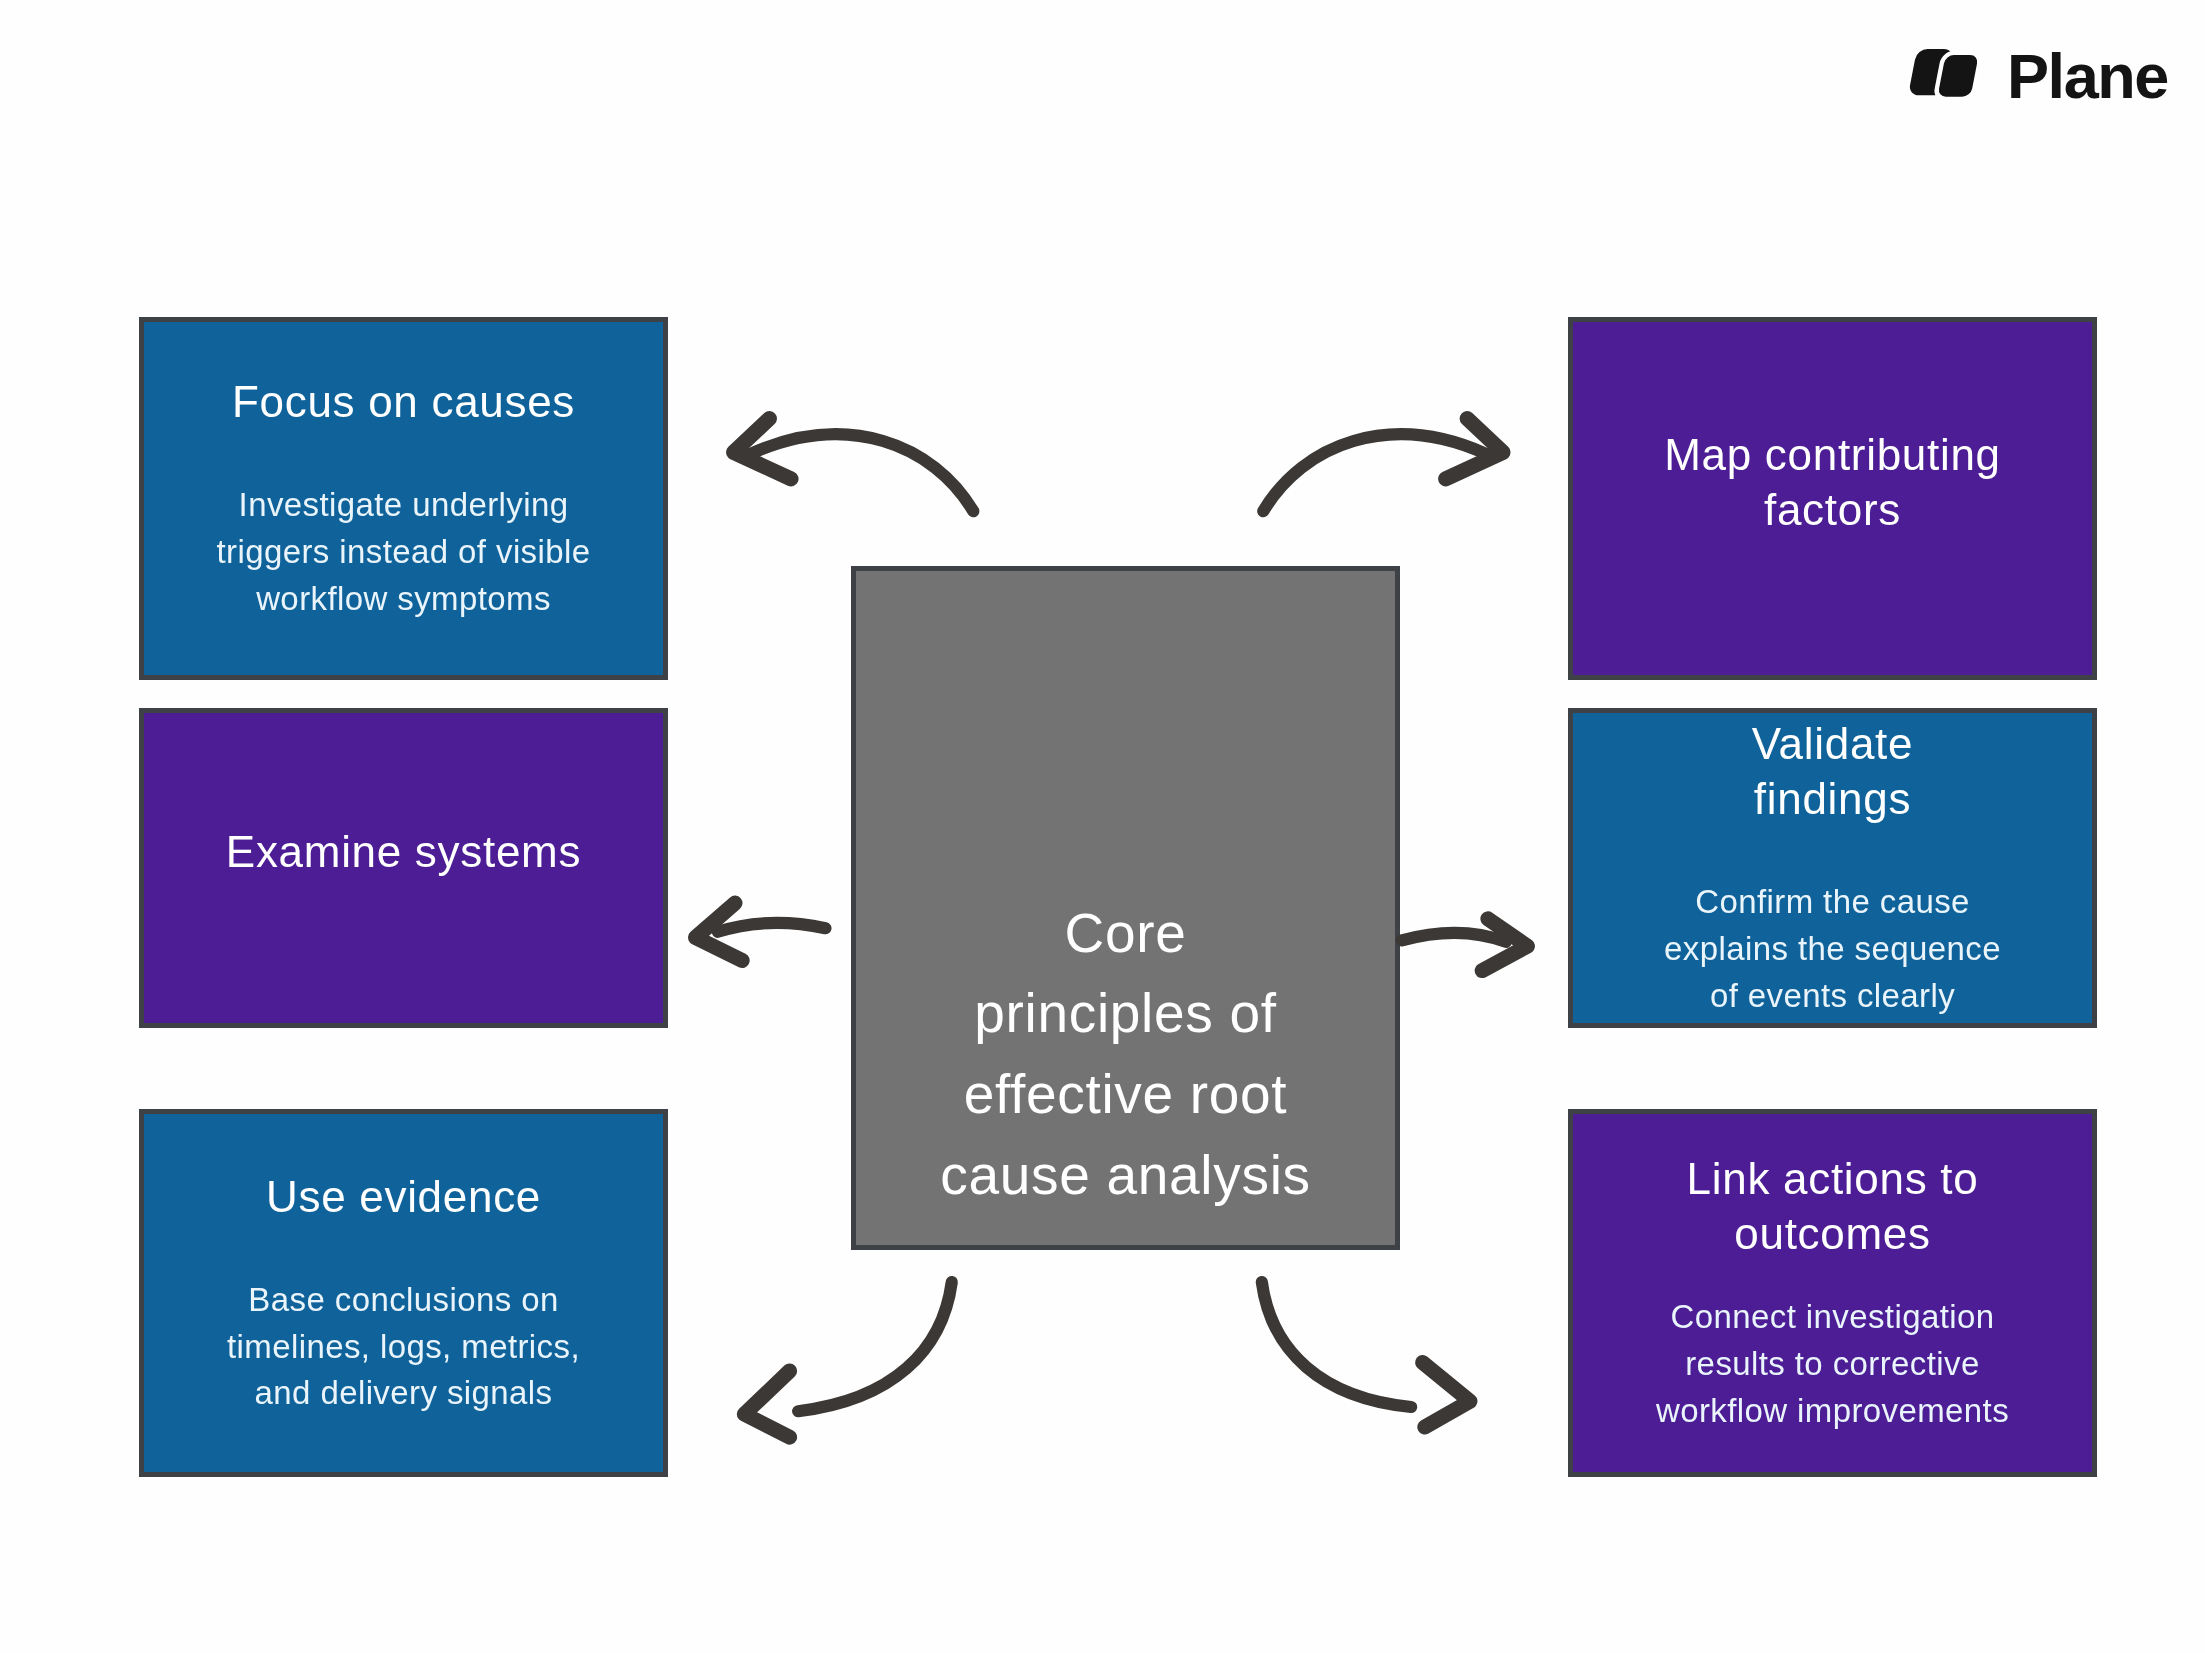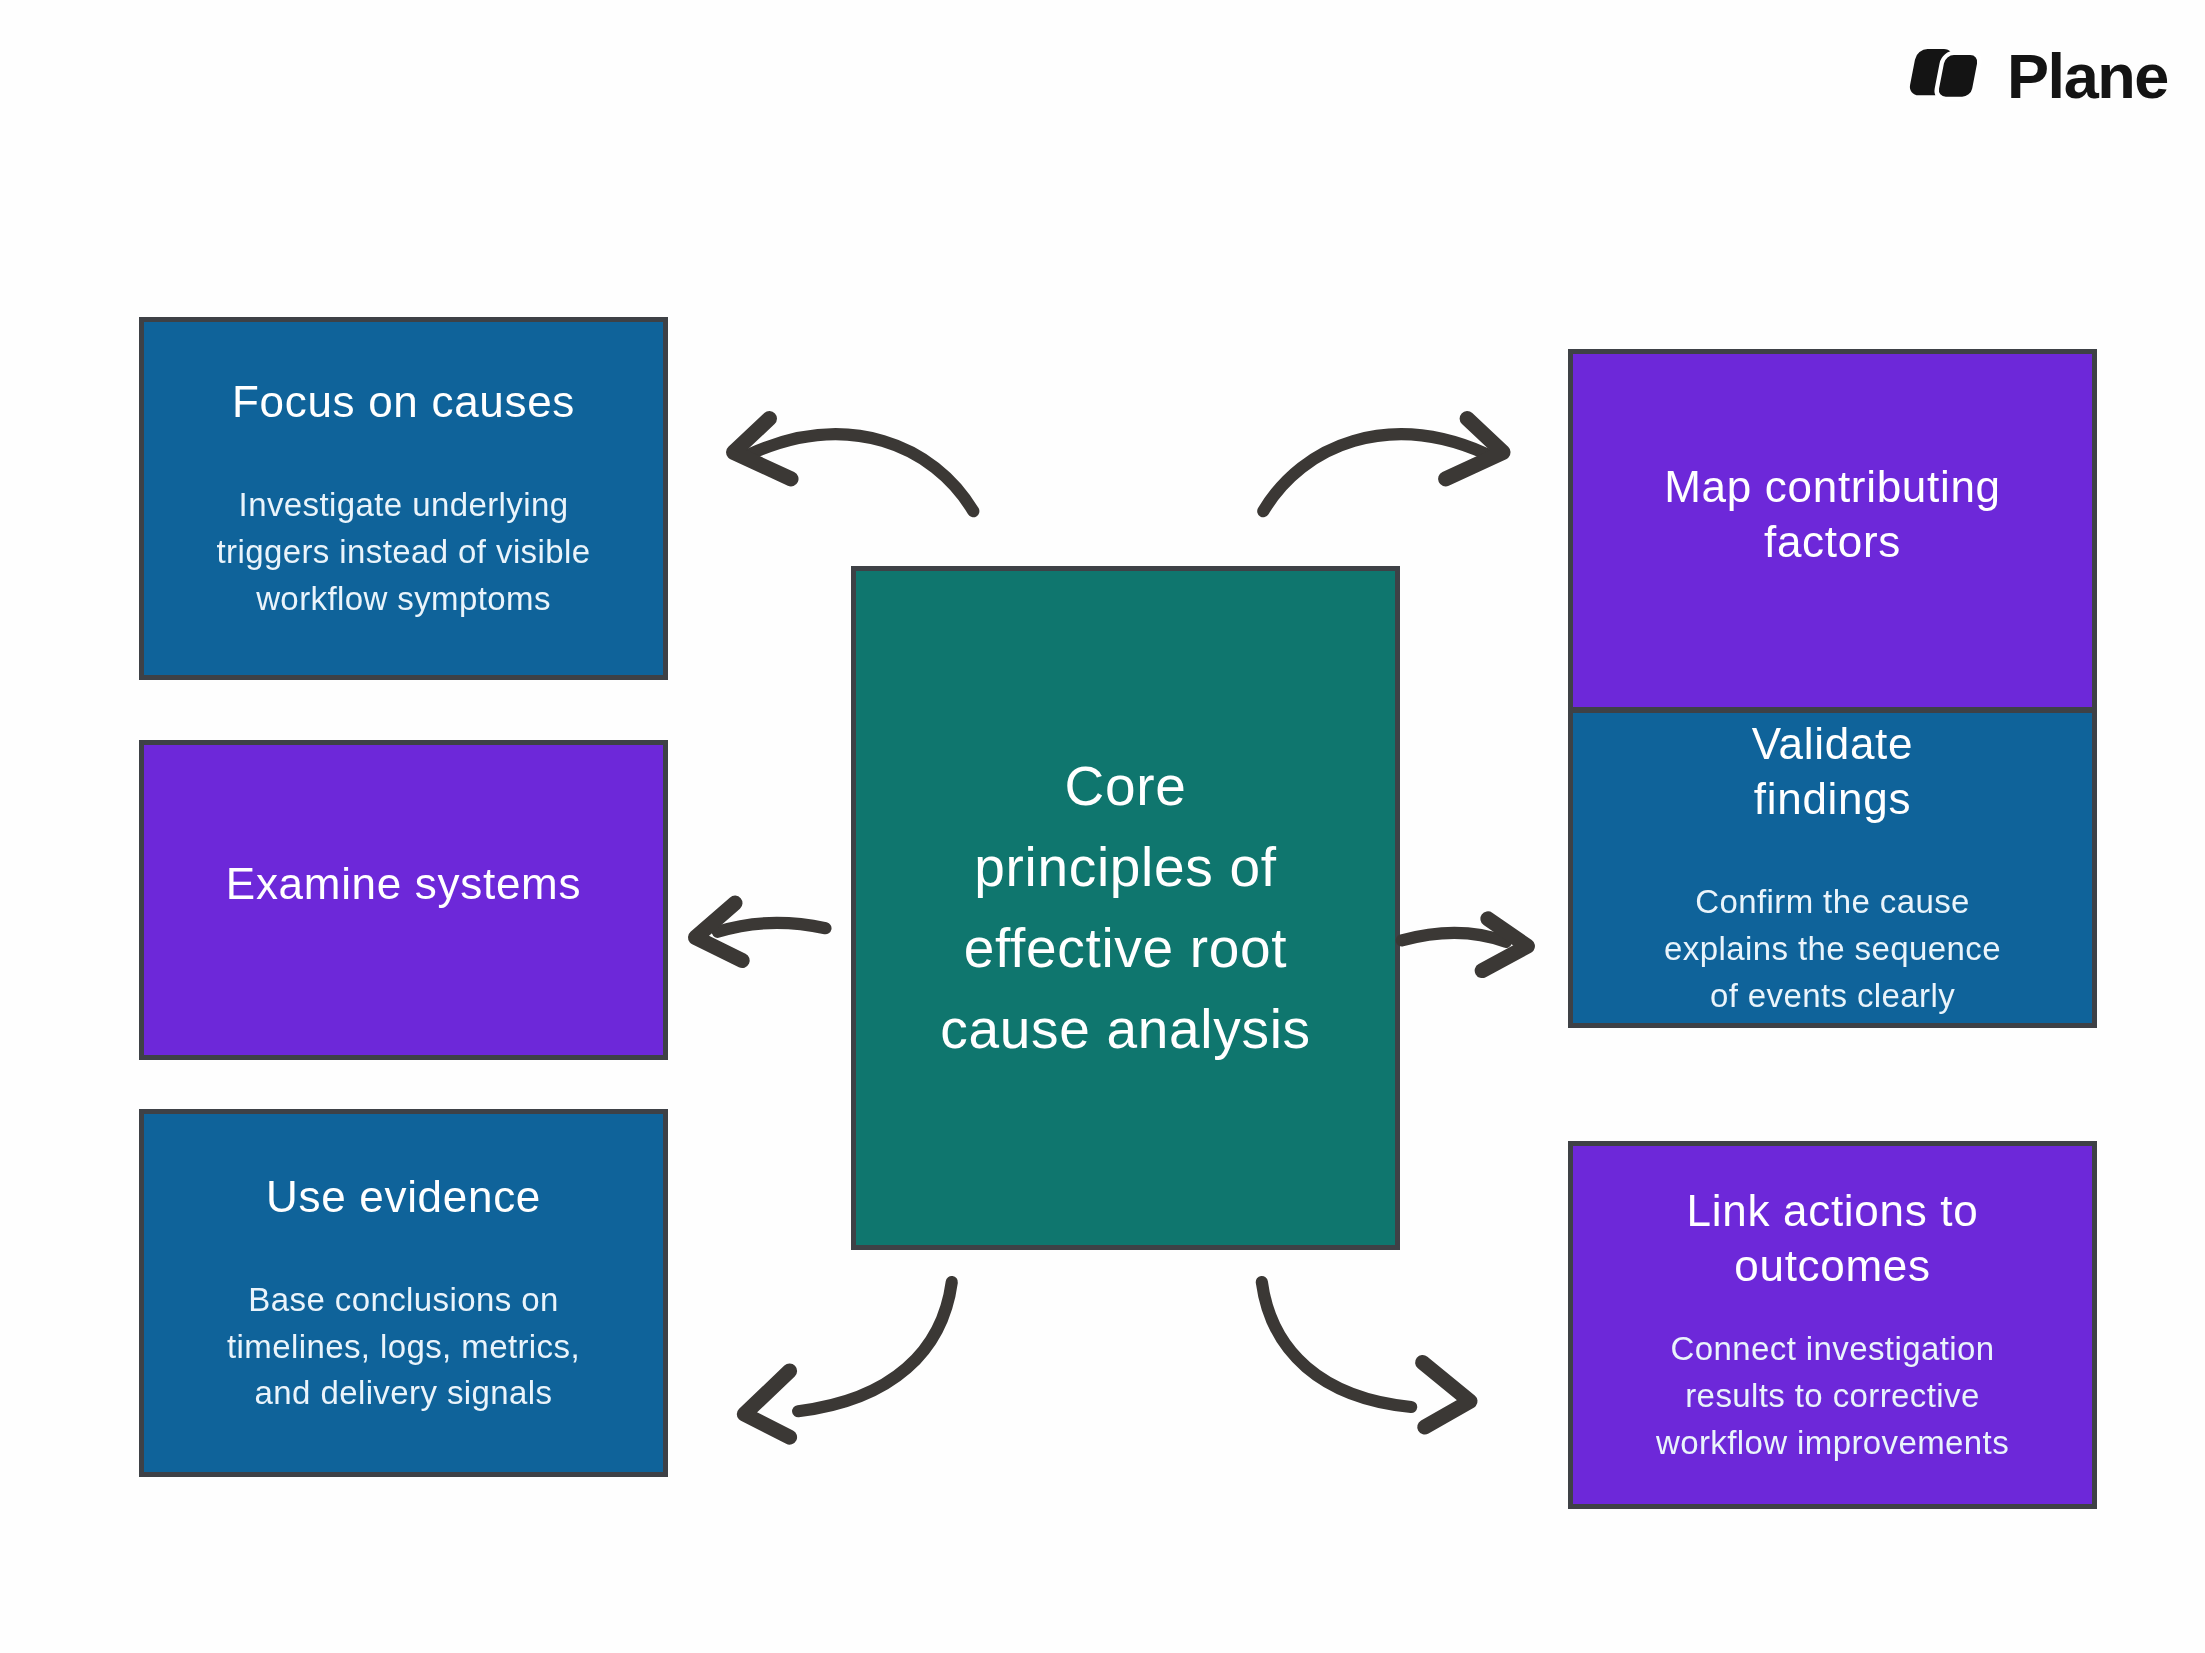--- a/index.html
+++ b/index.html
@@ -11,21 +11,21 @@
     position: absolute;
     width: 529px;
     box-sizing: border-box;
     border: 5.7px solid #3e4146;
     display: flex; flex-direction: column;
     align-items: center; justify-content: center;
     text-align: center;
     padding: 21.5px 29px;
   }
   .box.dark  { background: #0f639a; gap: 20px; }
-  .box.light { background: #6d28d9; margin-top: 32px; }
+  .box.light { background: #4c1d95; }
 
   .box-title {
     margin: 0 0 33px 0;
     font-size: 44px; font-weight: 400;
     color: #ffffff; line-height: 1.25;
     letter-spacing: 0.7px; white-space: pre-line;
   }
   .box-body {
     margin: 0;
     font-size: 33px; font-weight: 400;
@@ -37,22 +37,22 @@
   #box-1, #box-4 { top: 708px;  height: 320px; }
   #box-2, #box-5 { top: 1109px; height: 368px; }
   #box-0, #box-1, #box-2 { left: 139px; }
   #box-3, #box-4, #box-5 { left: 1568px; }
 
   .center-box {
     position: absolute; left: 851px; top: 566px;
     width: 549px; height: 684px;
     box-sizing: border-box;
     border: 5.7px solid #3e4146;
-    background: #0f766e;
-    display: flex; align-items: center; justify-content: center;
+    background: #737373;
+    display: flex; align-items: flex-end; justify-content: center;
     text-align: center; padding: 29px 36px;
   }
   .center-title {
     margin: 0;
     font-size: 55px; font-weight: 400;
     color: #ffffff; line-height: 1.47;
     letter-spacing: 0.7px; white-space: pre-line;
   }
 
   

